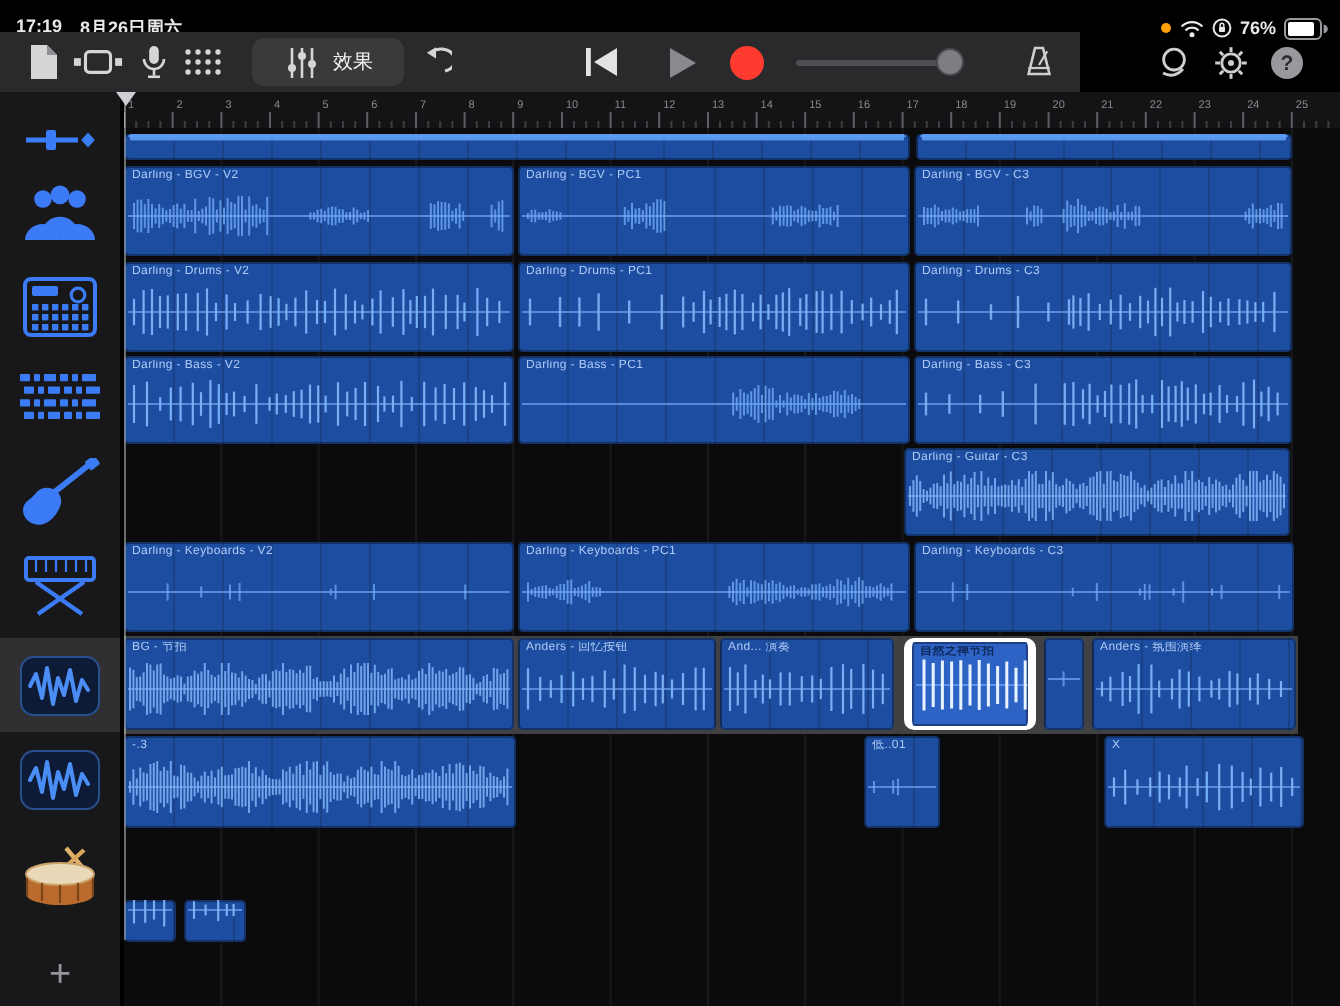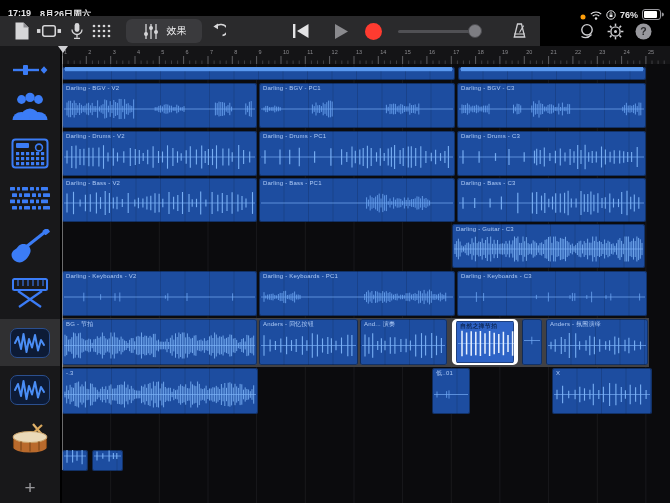--- a/index.html
+++ b/index.html
@@ -2,21 +2,21 @@
 <html><head>
 <meta charset="utf-8">
 <style>
   html,body{margin:0;padding:0;background:#000;}
   #app{position:relative;width:670px;height:503px;background:#000;overflow:hidden;
        font-family:"Liberation Sans",sans-serif;-webkit-font-smoothing:antialiased;}
   
   #statusbar{position:absolute;left:0;top:0;width:670px;height:28px;background:#000;
     display:flex;align-items:center;justify-content:space-between;color:#e8e8ea;font-size:9px;}
   .sb-left{display:flex;gap:9px;padding-left:8px;font-weight:bold;}
-  .sb-right{display:flex;align-items:flex-end;gap:4px;padding-right:6px;font-weight:bold;}
+  .sb-right{display:flex;align-items:center;gap:4px;padding-right:6px;font-weight:bold;}
   .sb-right svg{display:block}
   
   #toolbar{position:absolute;left:0;top:16px;width:540px;height:30px;background:#2a2a2c;border-bottom:2px solid #000;}
   .tb{position:absolute;top:4px;width:26px;height:22px;background:none;border:none;padding:0;
       display:flex;align-items:center;justify-content:center;cursor:pointer;}
   .fxgrp{position:absolute;left:126px;top:3px;width:76px;height:24px;background:#3a3a3d;border-radius:6px;
       display:flex;align-items:center;justify-content:center;gap:7px;}
   .fxlabel{color:#f2f2f4;font-size:10px;}
   .sld{position:absolute;left:398px;top:14px;width:84px;height:3px;background:#505054;border-radius:2px;}
   .sldknob{position:absolute;left:70px;top:-6px;width:14px;height:14px;border-radius:50%;

